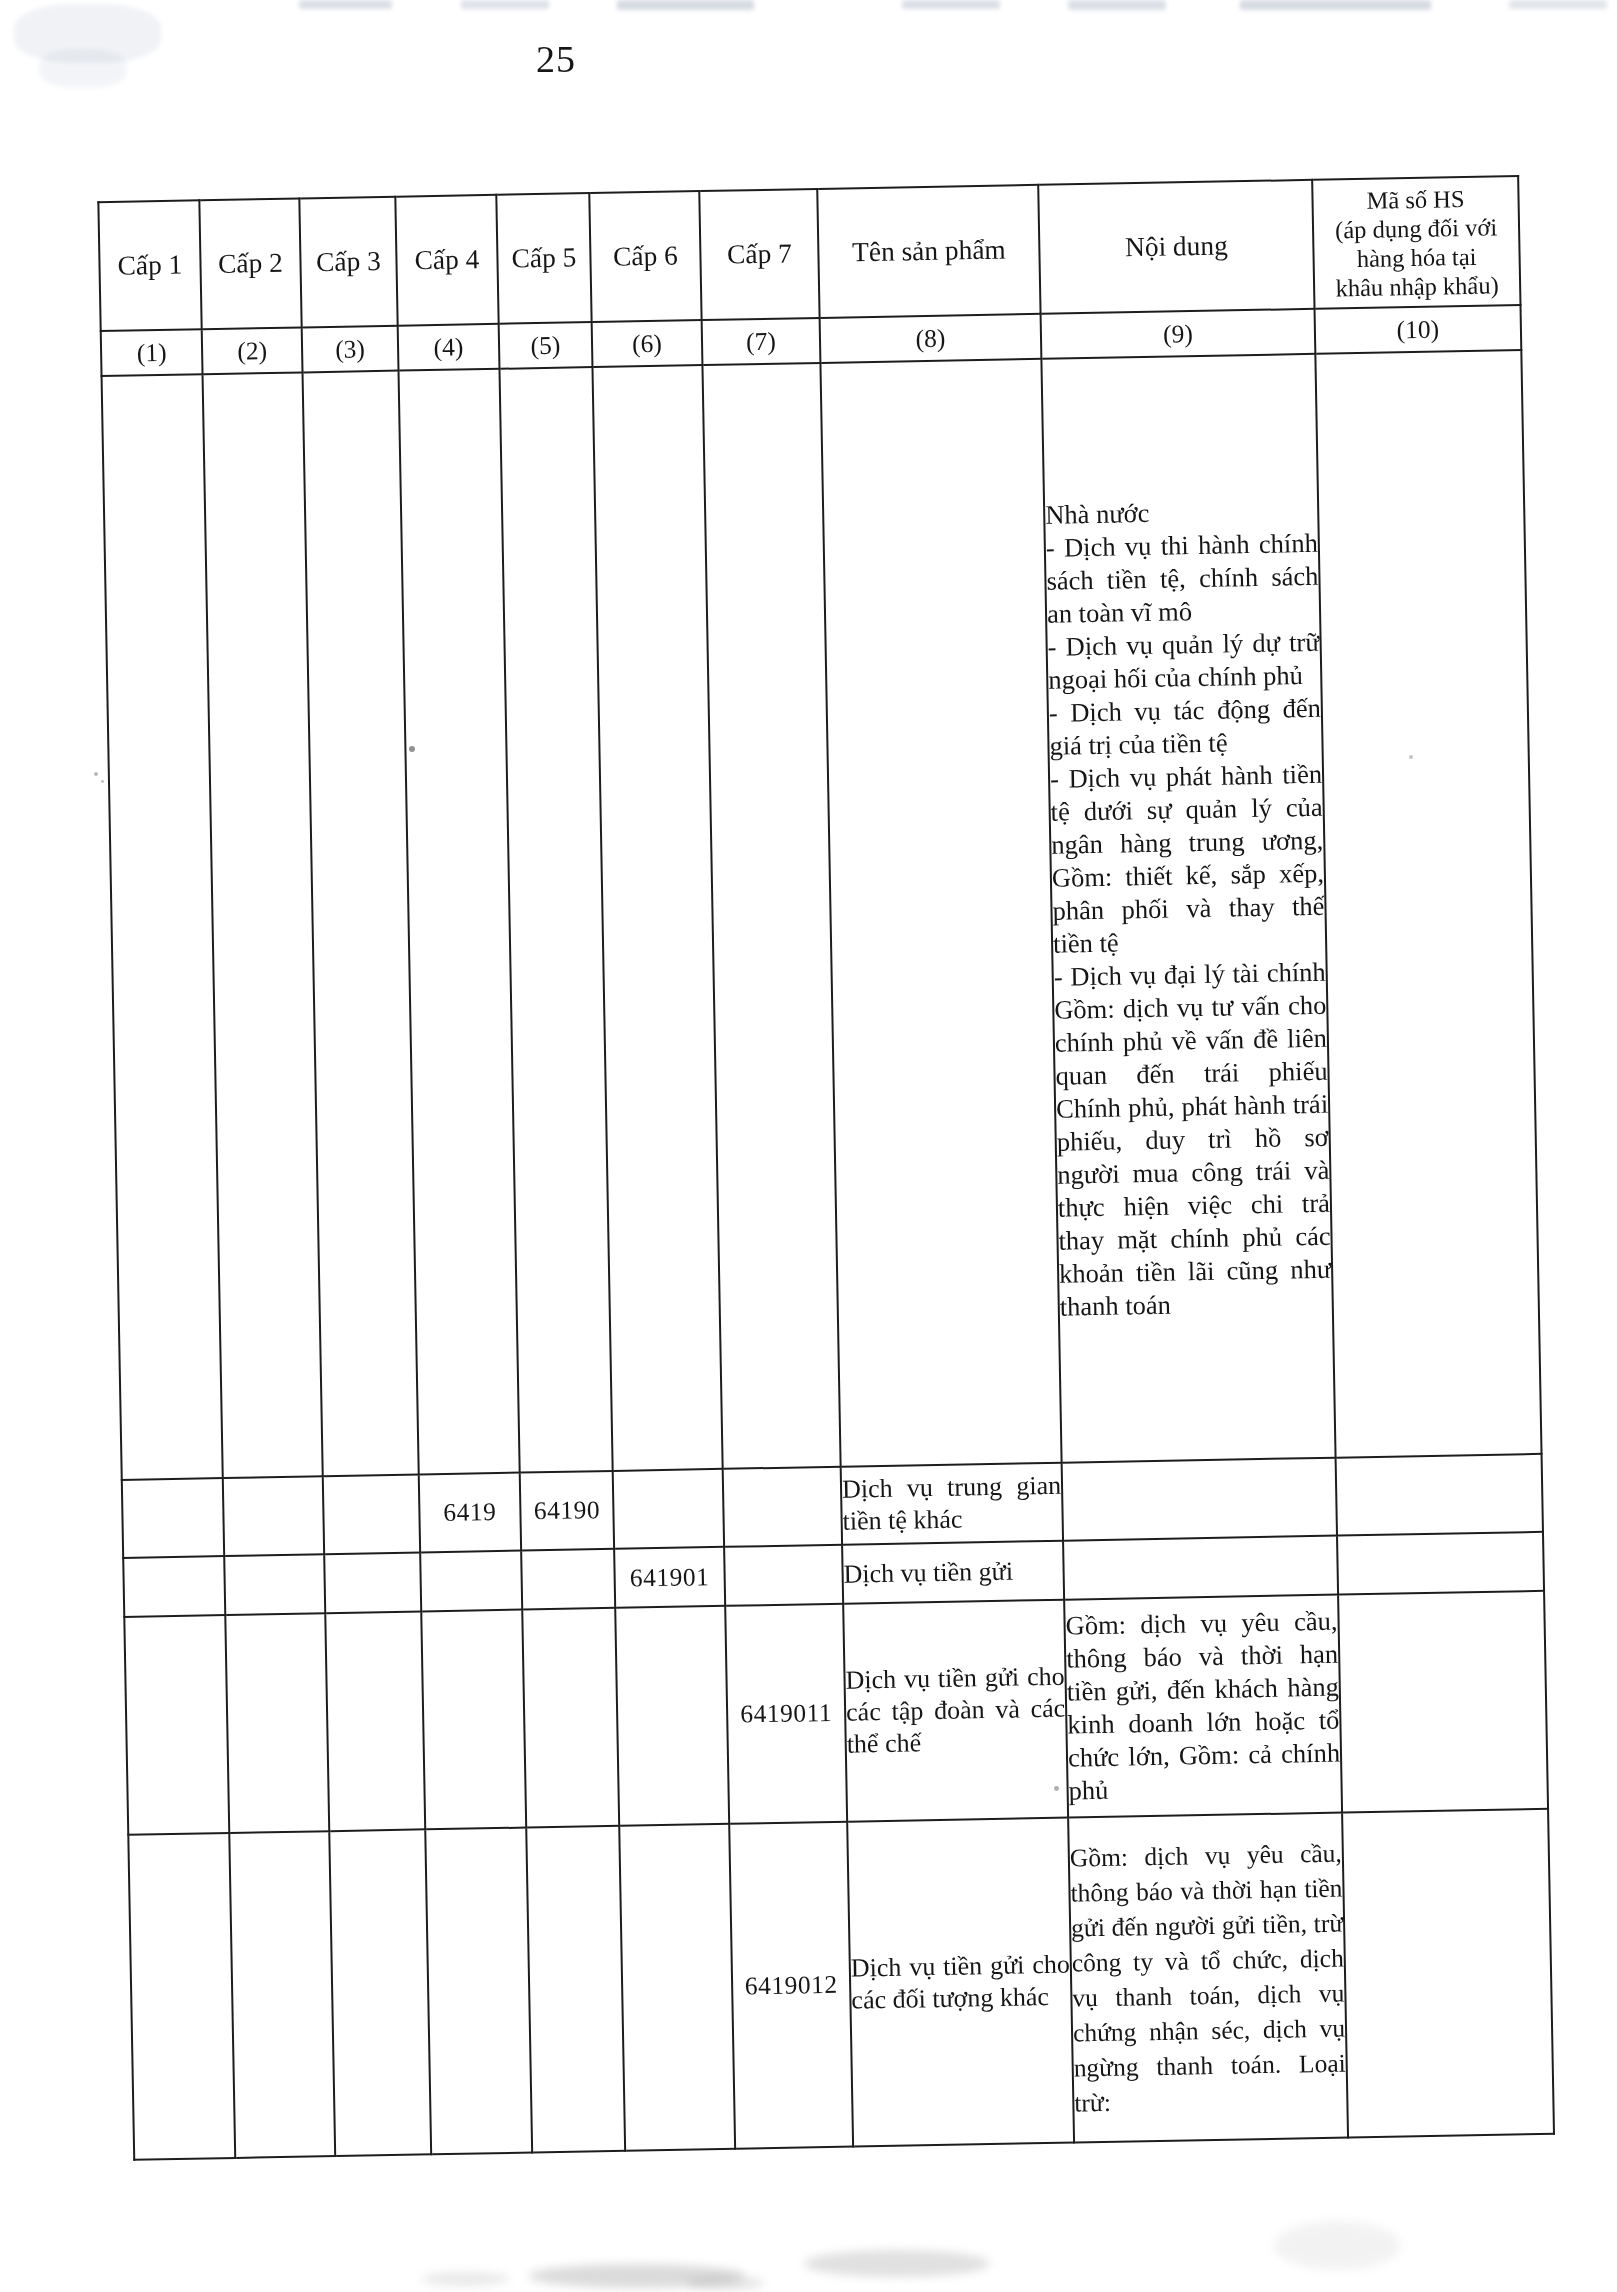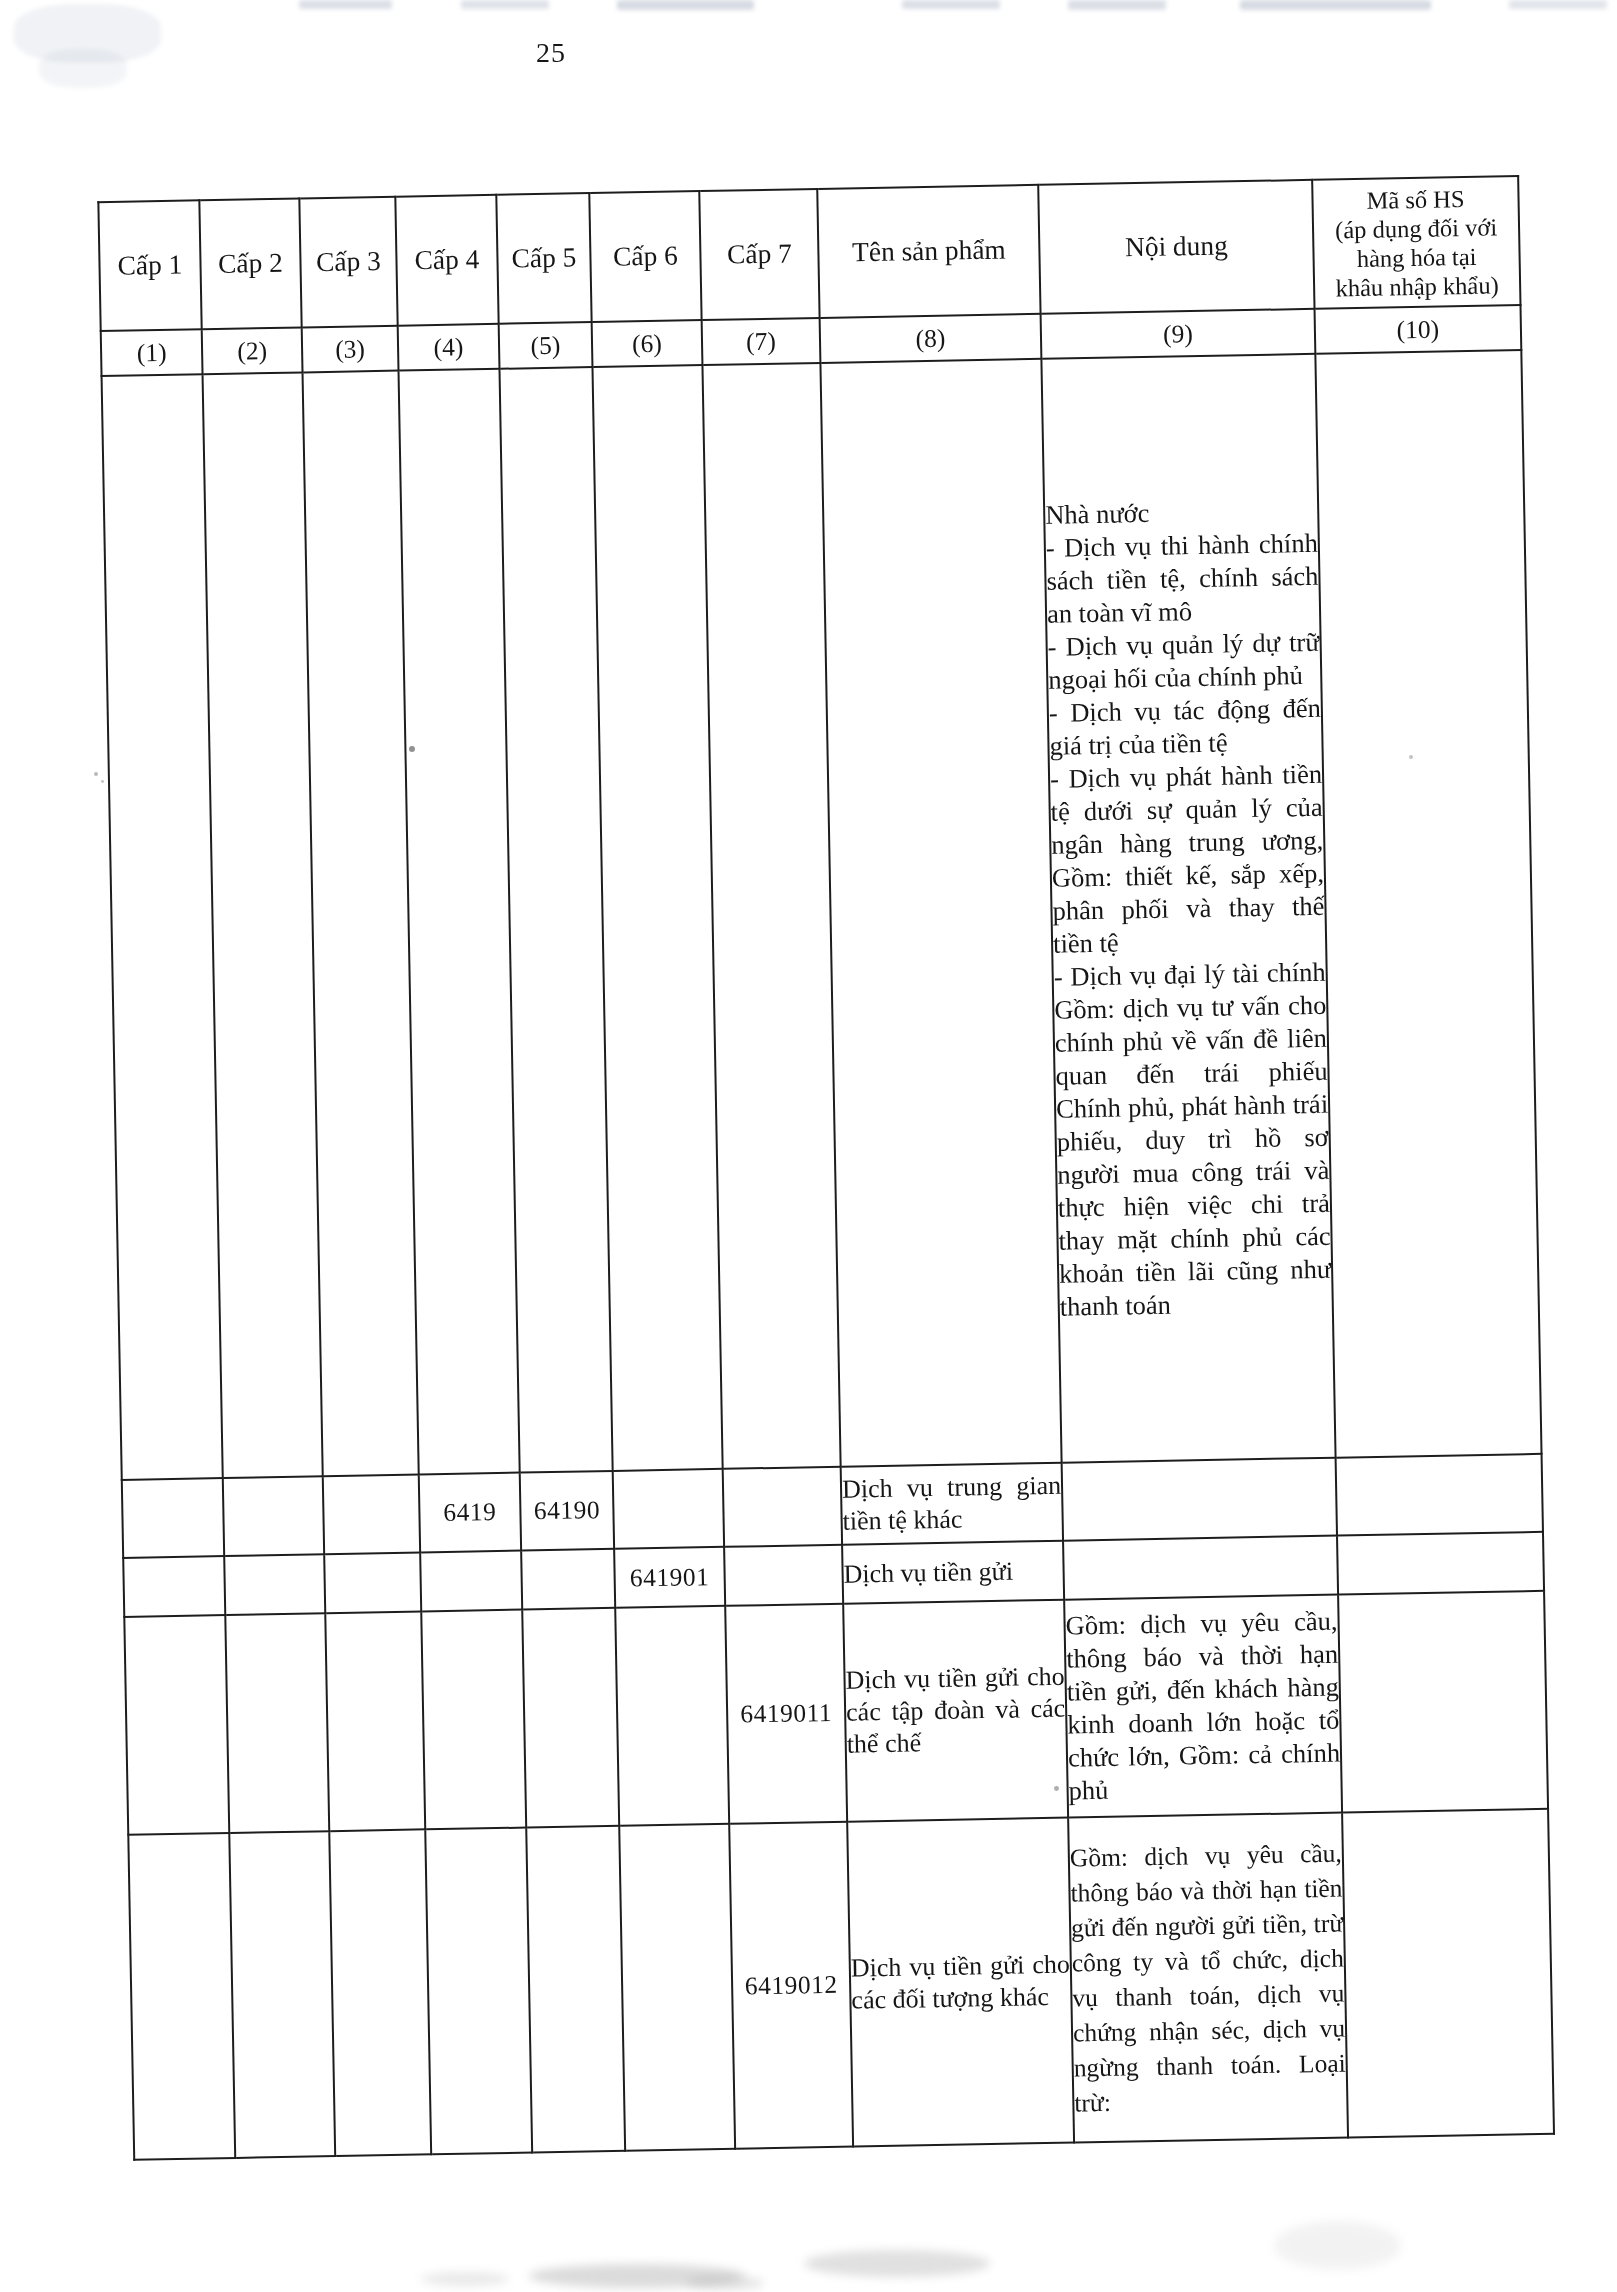--- a/index.html
+++ b/index.html
@@ -6,21 +6,21 @@
   body{
     width:1617px;height:2293px;
     background:#ffffff;
     font-family:"Liberation Serif","DejaVu Serif",serif;
     color:#161616;
     position:relative;
     overflow:hidden;
   }
   .page-number{
     position:absolute;top:37px;left:536px;
-    font-size:28px;letter-spacing:1px;
+    font-size:38px;letter-spacing:1px;
   }
   table.doc-table{
     position:absolute;left:108px;top:188px;
     width:1419px;
     border-collapse:collapse;
     table-layout:fixed;
     transform:rotate(-1.05deg);
     transform-origin:50% 30%;
   }
   .doc-table td,.doc-table th{

